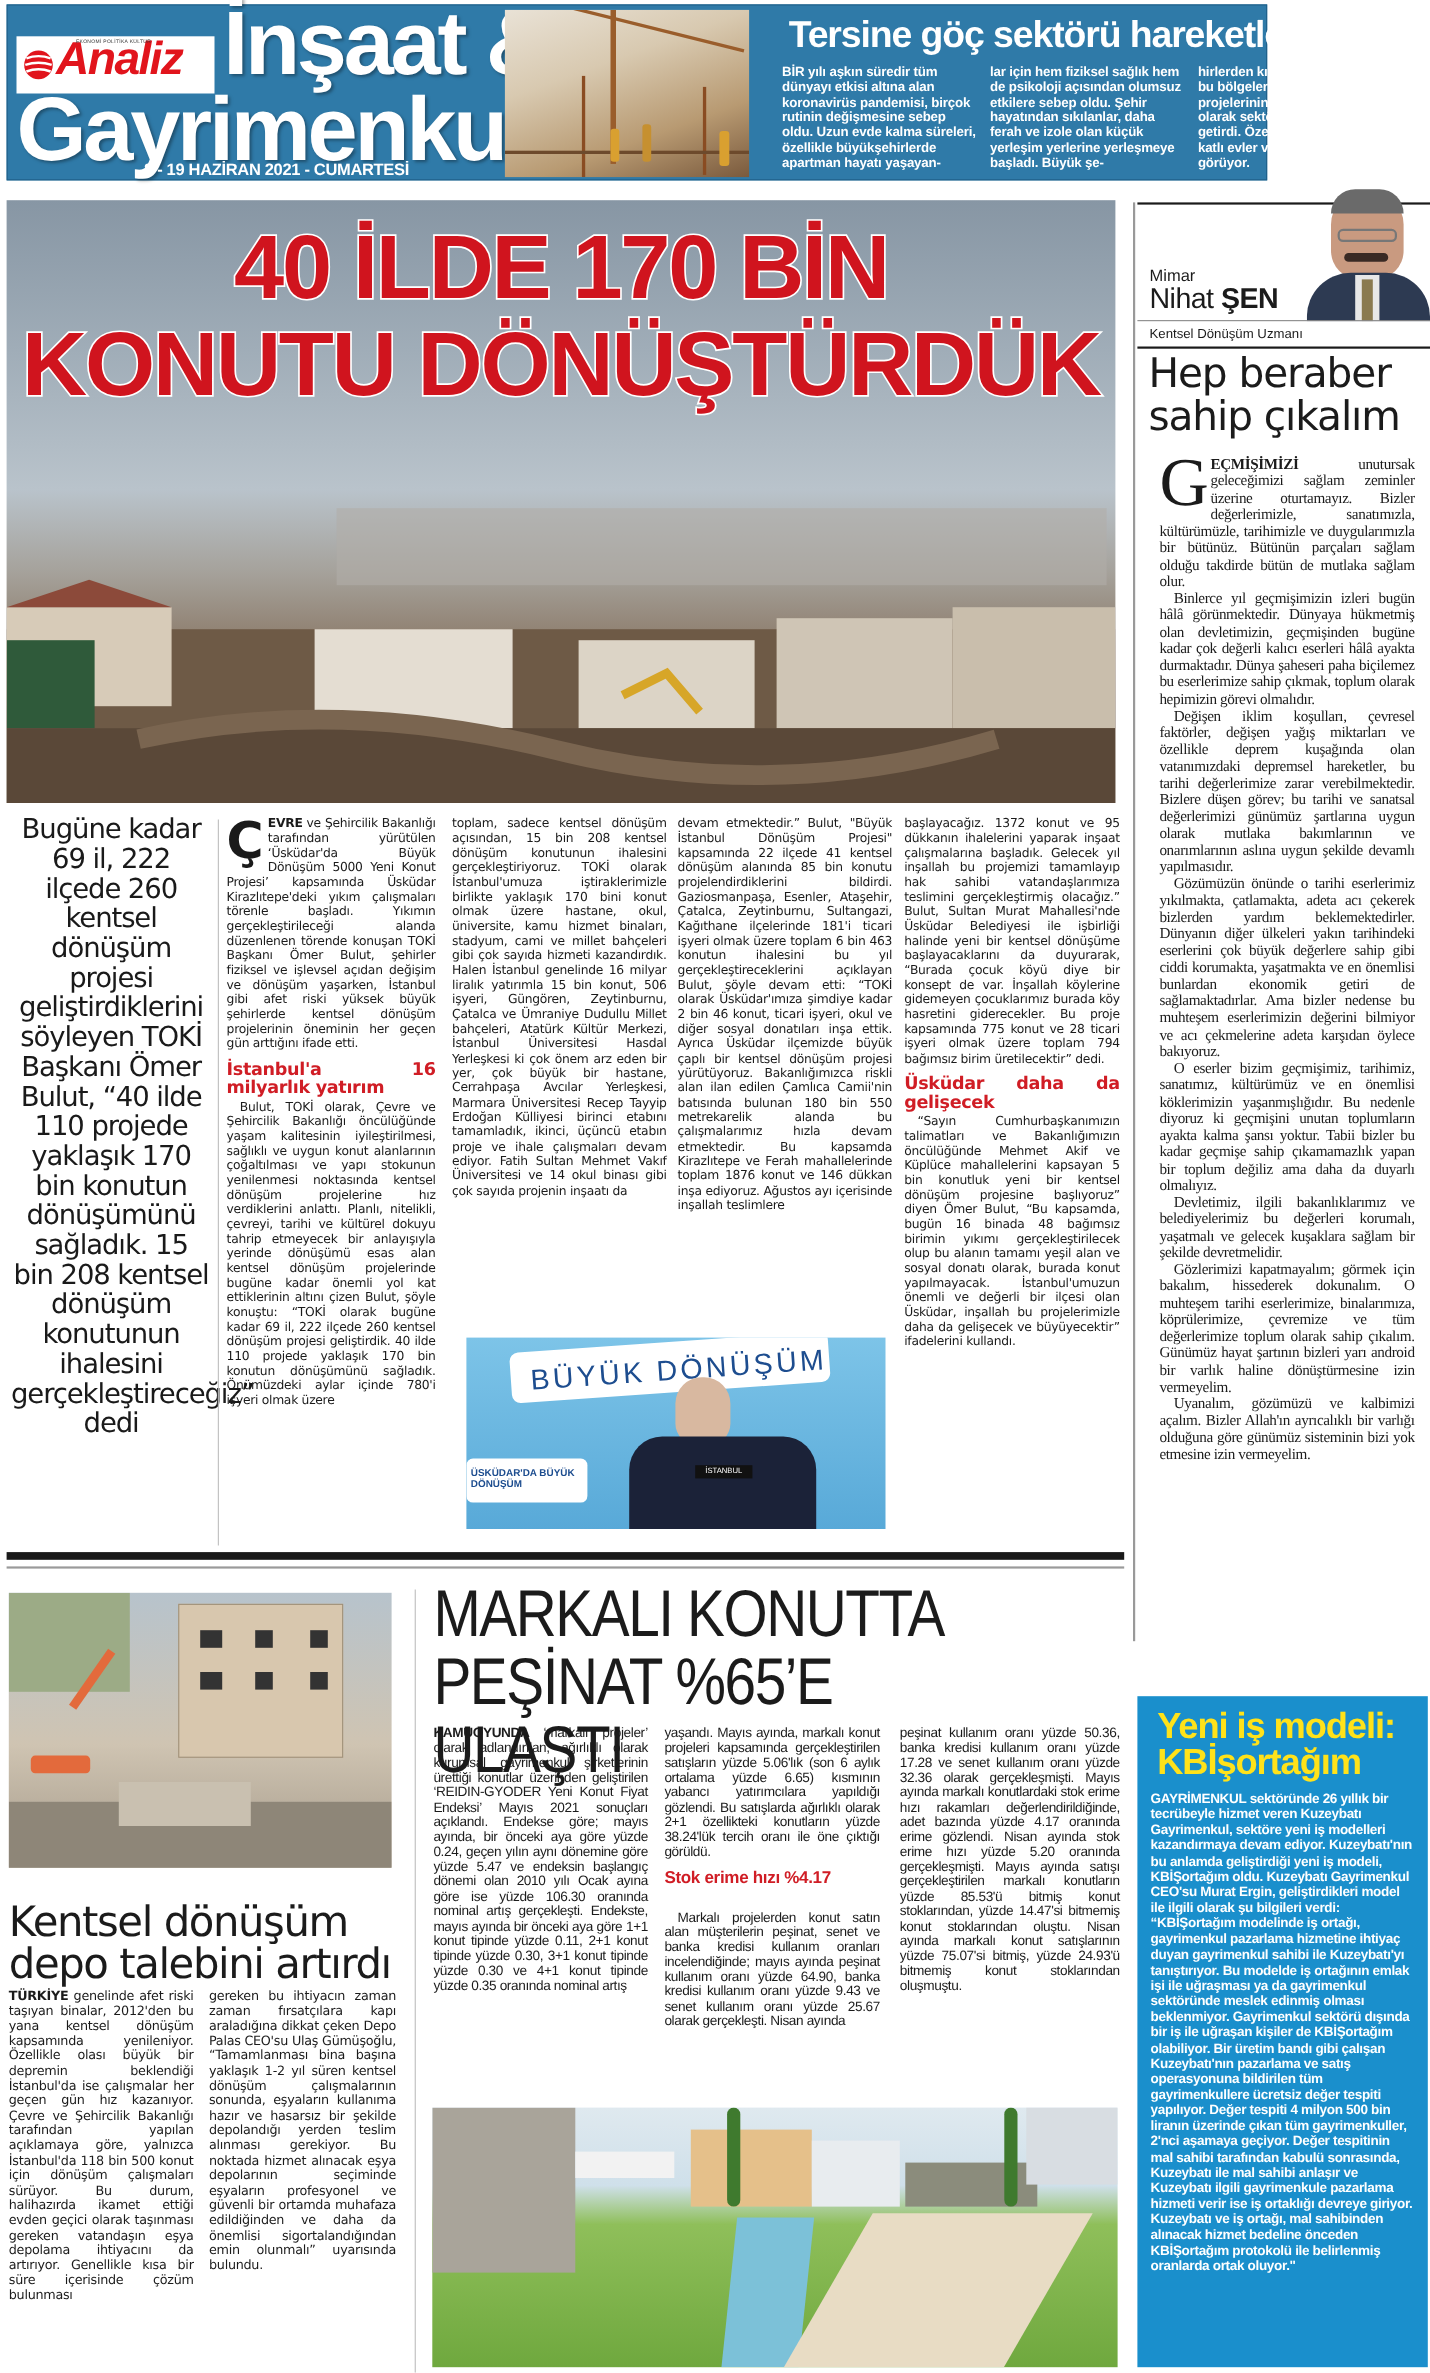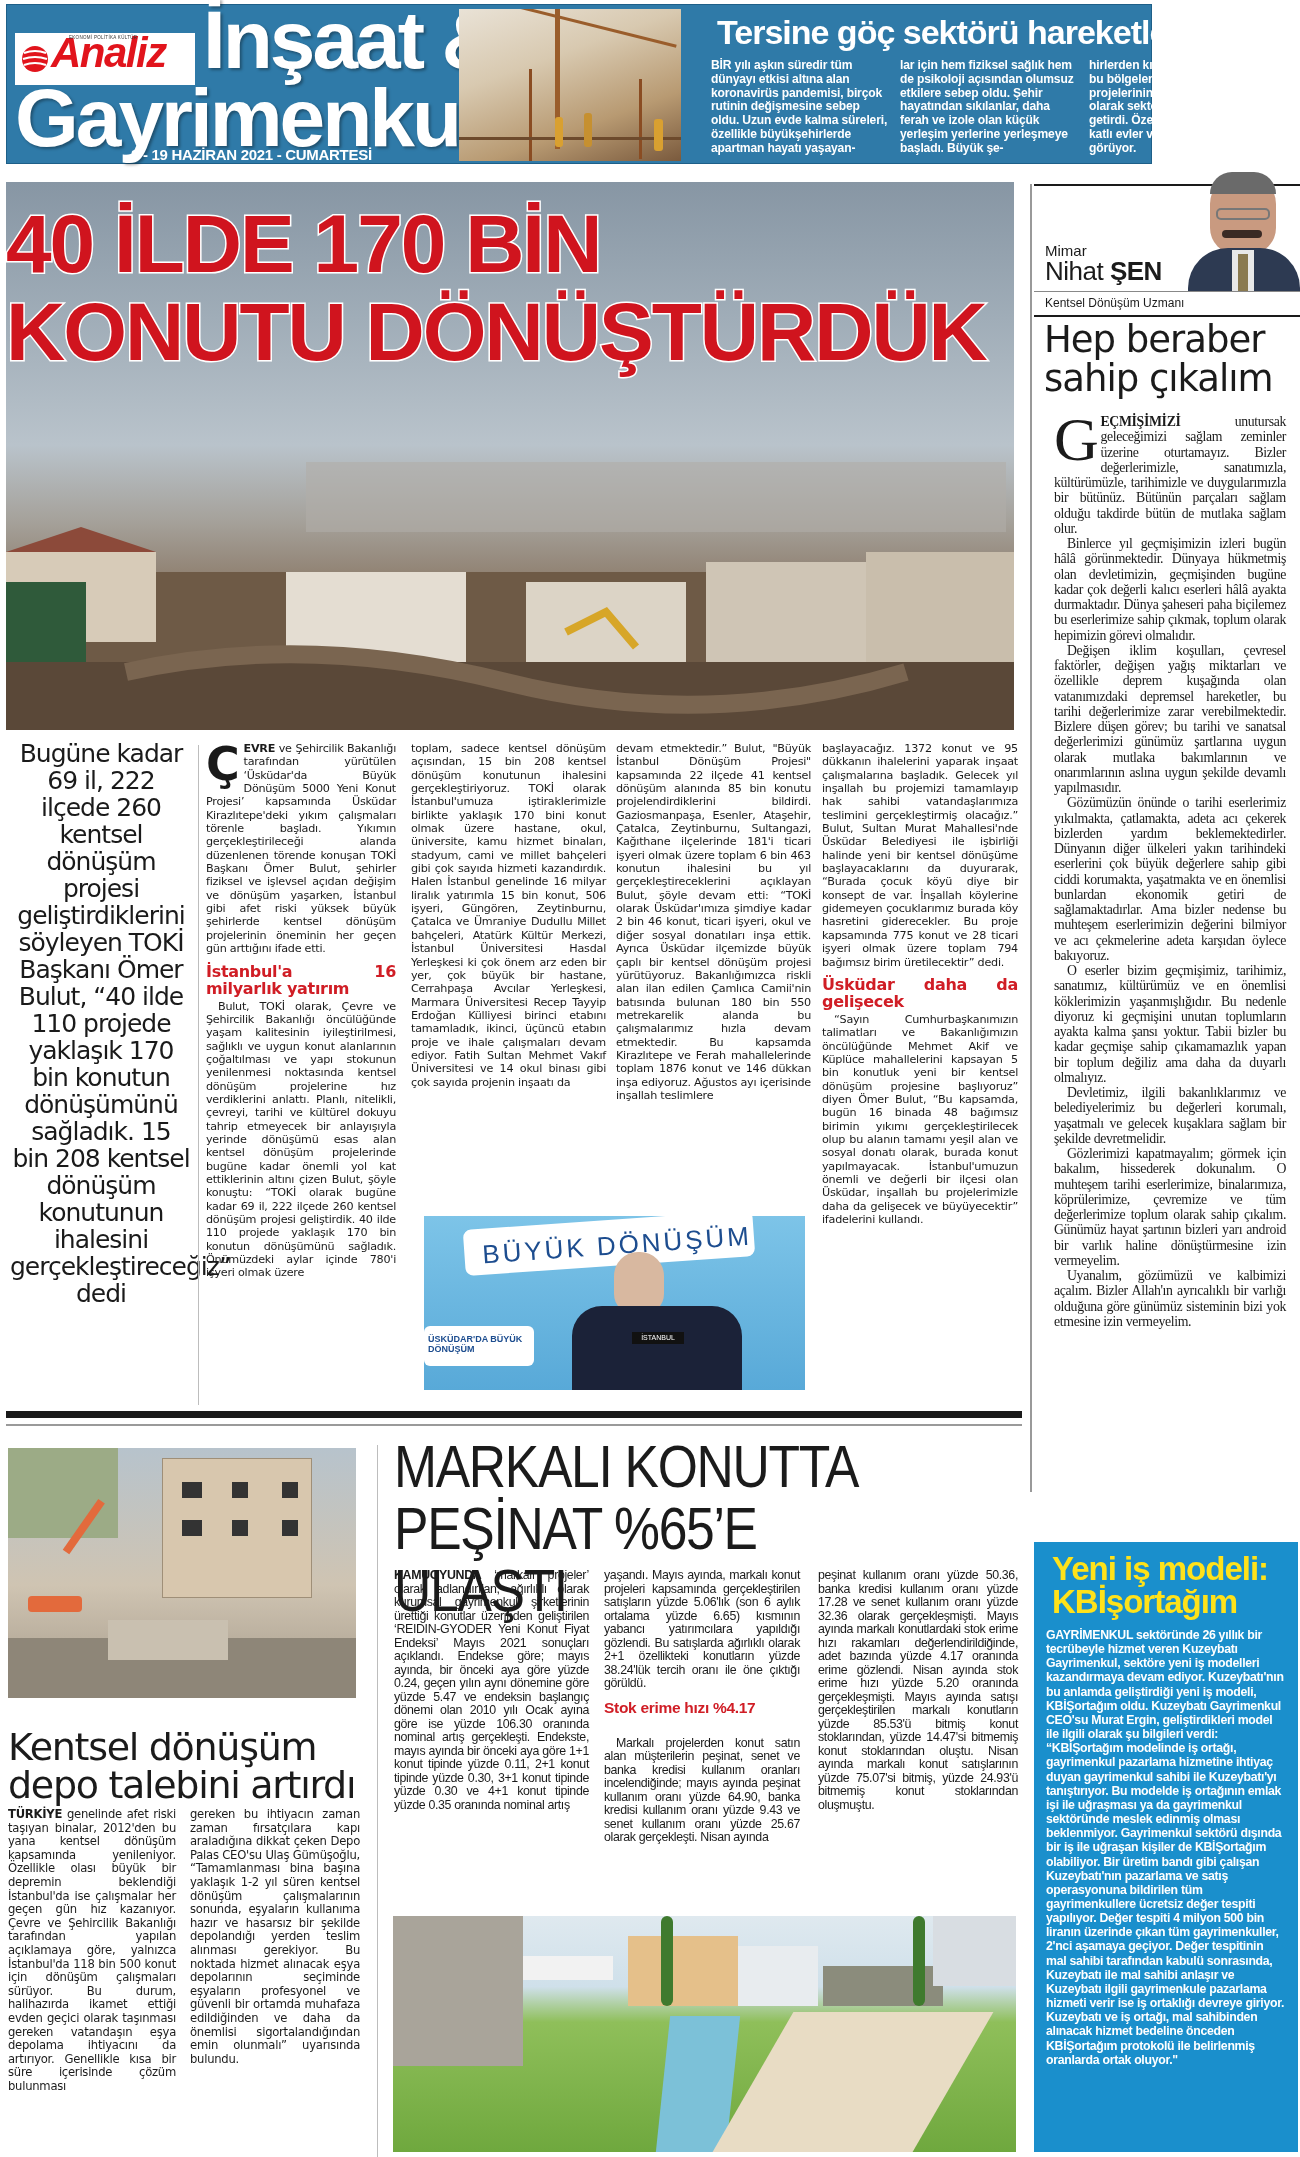--- a/index.html
+++ b/index.html
@@ -20,21 +20,21 @@
 #mh-title1{left:196px;top:-6px;font-size:82px;font-weight:bold;color:#fff;letter-spacing:-3px;line-height:1;text-shadow:2px 2px 3px rgba(0,0,0,.35)}
 #mh-title2{left:8px;top:72px;font-size:82px;font-weight:bold;color:#fff;letter-spacing:-3px;line-height:1;text-shadow:2px 2px 3px rgba(0,0,0,.35)}
 #mh-date{left:124px;top:141px;font-size:15px;font-weight:bold;color:#fff;letter-spacing:-.3px}
 #mh-photo{left:452px;top:4px;width:222px;height:152px;background:linear-gradient(160deg,#e9e2d6 0%,#d8c9b0 35%,#b89a72 70%,#7a5a3d 100%);overflow:hidden}
 .crane{position:absolute;background:#9a5d2b}
 #teaser-title{left:710px;top:8px;font-size:34px;font-weight:bold;color:#fff;letter-spacing:-1px;white-space:nowrap}
 .teaser-col{font-size:12.1px;line-height:13.8px;color:#fff;font-weight:bold;font-family:"Liberation Sans",sans-serif;letter-spacing:-.15px}
 
 
 #hero{left:6px;top:182px;width:1008px;height:548px;background:linear-gradient(180deg,#8796a4 0%,#a0adb8 25%,#b9c3cb 48%,#a5a19a 62%,#8a7866 75%,#6d5a48 88%,#5c4b3b 100%);overflow:hidden}
-#hero-headline{left:0;top:18px;width:1008px;text-align:left;font-family:"Liberation Sans",sans-serif;font-weight:bold;color:#d0141e;font-size:82px;line-height:88px;letter-spacing:-2px;-webkit-text-stroke:3px #fff;paint-order:stroke fill;text-shadow:0 0 0 #fff}
+#hero-headline{left:0;top:18px;width:1008px;text-align:center;font-family:"Liberation Sans",sans-serif;font-weight:bold;color:#d0141e;font-size:82px;line-height:88px;letter-spacing:-2px;-webkit-text-stroke:3px #fff;paint-order:stroke fill;text-shadow:0 0 0 #fff}
 
 
 #lead{right:1300px;left:10px;top:740px;width:182px;font-family:"DejaVu Sans",sans-serif;font-size:25px;line-height:27px;text-align:center;letter-spacing:-1px;color:#1a1a1a}
 
 
 #divider-thick{left:6px;top:1411px;width:1016px;height:7px;background:#1a1a1a}
 #divider-thin{left:6px;top:1424px;width:1016px;height:2px;background:#9a9a9a}
 .vline{position:absolute;width:1px;background:#bdbdbd}
 
 

